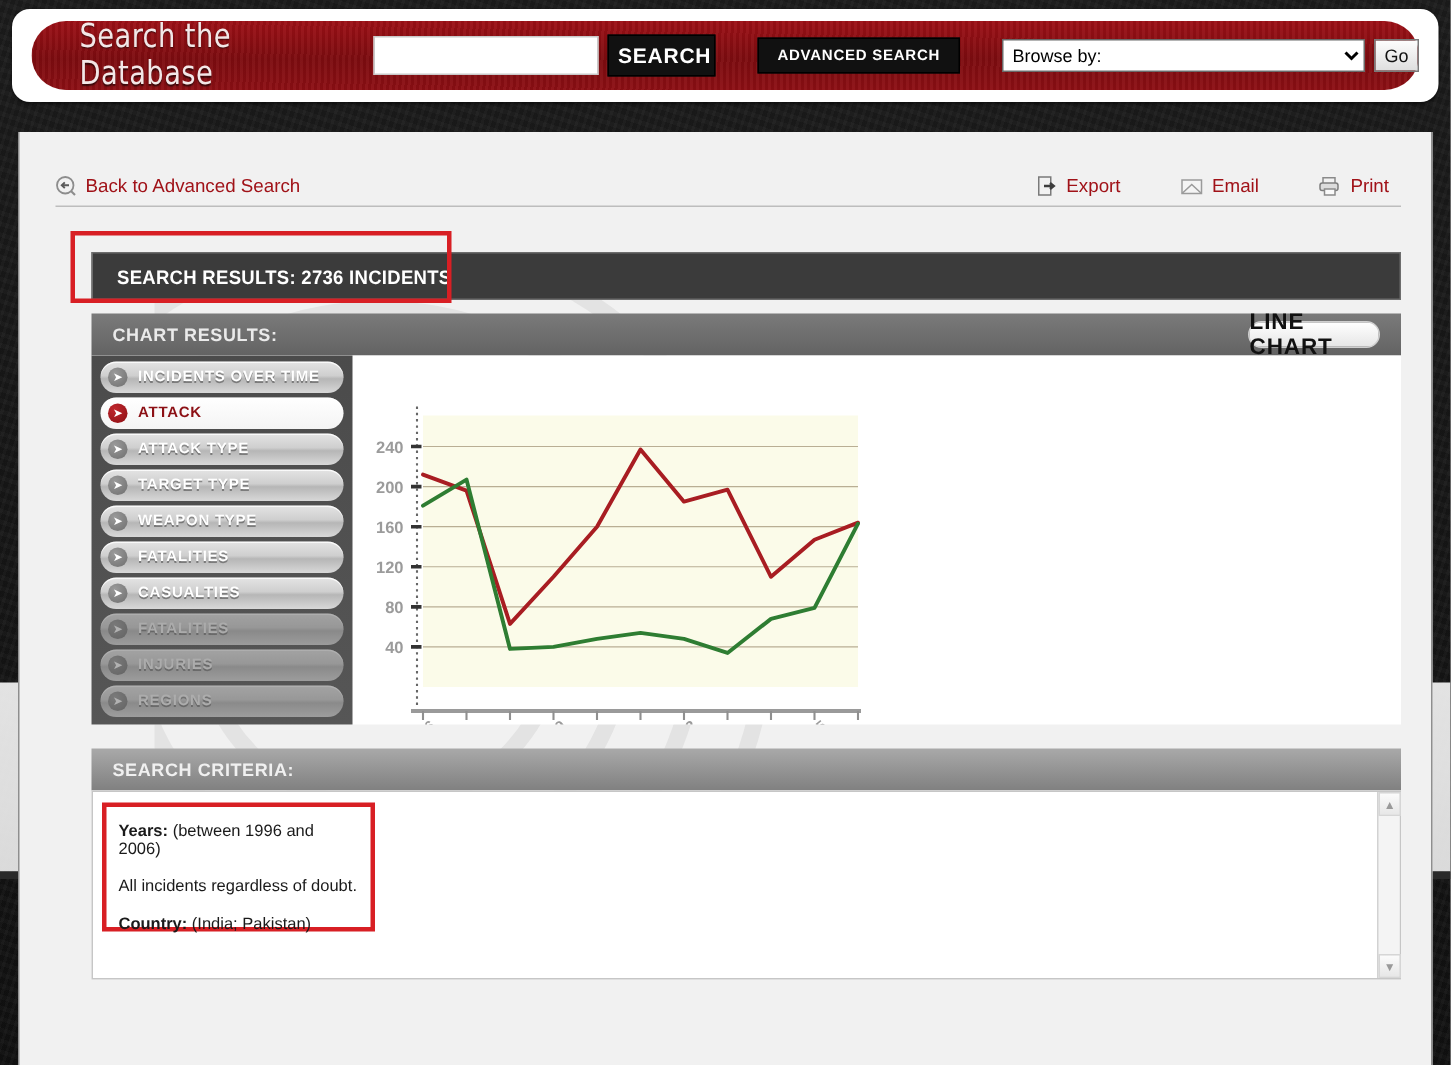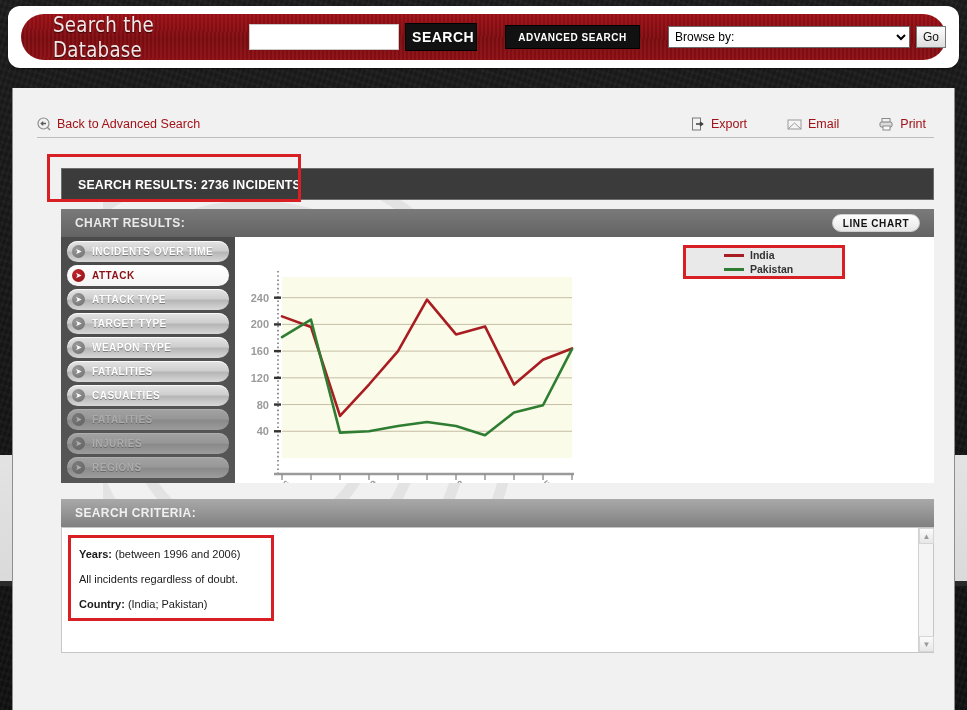--- a/index.html
+++ b/index.html
@@ -143,21 +143,21 @@
   }
   #chart-head-txt {
     color: #eaeaea; font-size: 12px; font-weight: bold; letter-spacing: .4px;
     margin-left: 14px;
     font-family: "Liberation Sans Narrow", "Liberation Sans", sans-serif;
   }
   #linechart-btn {
     margin-left: auto; margin-right: 14px;
     width: 88px; height: 18px; border-radius: 9px;
     background: linear-gradient(#ffffff, #e6e6e6);
-    color: #111; font-size: 10px; font-weight: bold; letter-spacing: .6px;
+    color: #111; font-size: 15px; font-weight: bold; letter-spacing: .6px;
     display: flex; align-items: center; justify-content: center;
     cursor: pointer; border: 1px solid #cfcfcf;
   }
   #chart-body {
     position: absolute; left: 48px; top: 149px; width: 873px; height: 246px;
     background: #ffffff;
   }
 
   
   #sidenav {
@@ -212,21 +212,21 @@
   #crit-head-txt {
     color: #f0f0f0; font-size: 12px; font-weight: bold; letter-spacing: .4px;
     margin-left: 14px;
     font-family: "Liberation Sans Narrow", "Liberation Sans", sans-serif;
   }
   #crit-body {
     position: absolute; left: 48px; top: 439px; width: 873px; height: 126px;
     background: #ffffff; border: 1px solid #c6c6c6;
   }
   #crit-box {
-    position: absolute; left: 6px; top: 7px; width: 206px; height: 86px;
+    position: absolute; left: 6px; top: 7px; width: 182px; height: 86px;
     border: 3px solid #d81f24;
     padding: 10px 8px 0 8px;
   }
   .crit-line { font-size: 11px; color: #1a1a1a; margin-bottom: 13px; }
   .crit-line b { font-weight: bold; }
   #crit-scroll {
     position: absolute; right: 0; top: 0; width: 15px; height: 124px;
     background: #f4f4f4; border-left: 1px solid #d2d2d2;
   }
   .sb-arrow {
@@ -398,30 +398,20 @@
         <line x1="221" y1="237" x2="221" y2="243" stroke="#8f8f8f" stroke-width="1.4"></line>
         <text x="221" y="255" fill="#9b9b9b" font-size="10" font-family="&quot;Liberation Sans&quot;, sans-serif" font-weight="bold" text-anchor="middle" transform="rotate(-38 221 255)">2002</text>
         <line x1="250" y1="237" x2="250" y2="243" stroke="#8f8f8f" stroke-width="1.4"></line>
         <line x1="279" y1="237" x2="279" y2="243" stroke="#8f8f8f" stroke-width="1.4"></line>
         <line x1="308" y1="237" x2="308" y2="243" stroke="#8f8f8f" stroke-width="1.4"></line>
         <text x="308" y="255" fill="#9b9b9b" font-size="10" font-family="&quot;Liberation Sans&quot;, sans-serif" font-weight="bold" text-anchor="middle" transform="rotate(-38 308 255)">2005</text>
         <line x1="337" y1="237" x2="337" y2="243" stroke="#8f8f8f" stroke-width="1.4"></line>
         <polyline points="47,79.38400000000001 76,90.072 105,178.916 134,147.51999999999998 163,114.12 192,62.684 221,97.42 250,89.404 279,147.51999999999998 308,122.804 337,111.448" fill="none" stroke="#a81d22" stroke-width="2.6" stroke-linejoin="round" stroke-linecap="round"></polyline>
         <polyline points="47,100.092 76,82.72400000000002 105,195.61599999999999 134,194.28 163,188.936 192,184.928 221,188.936 250,198.288 279,175.576 308,168.228 337,112.116" fill="none" stroke="#2e7d32" stroke-width="2.6" stroke-linejoin="round" stroke-linecap="round"></polyline>
       </svg>
-    <div id="legend">
-      <div class="leg-row">
-        <span class="leg-swatch" style="background: rgb(168, 29, 34);"></span>
-        <span class="leg-text">India</span>
-      </div>
-      <div class="leg-row">
-        <span class="leg-swatch" style="background: rgb(46, 125, 50);"></span>
-        <span class="leg-text">Pakistan</span>
-      </div>
-    </div>
   </div>
 
   <div id="crit-head">
     <div id="crit-head-txt">SEARCH CRITERIA:</div>
   </div>
   <div id="crit-body">
     <div id="crit-box">
         <div class="crit-line"><b>Years:</b> <span>(between 1996 and 2006)</span></div>
         <div class="crit-line"><span>All incidents regardless of doubt.</span></div>
         <div class="crit-line"><b>Country:</b> <span>(India; Pakistan)</span></div>

